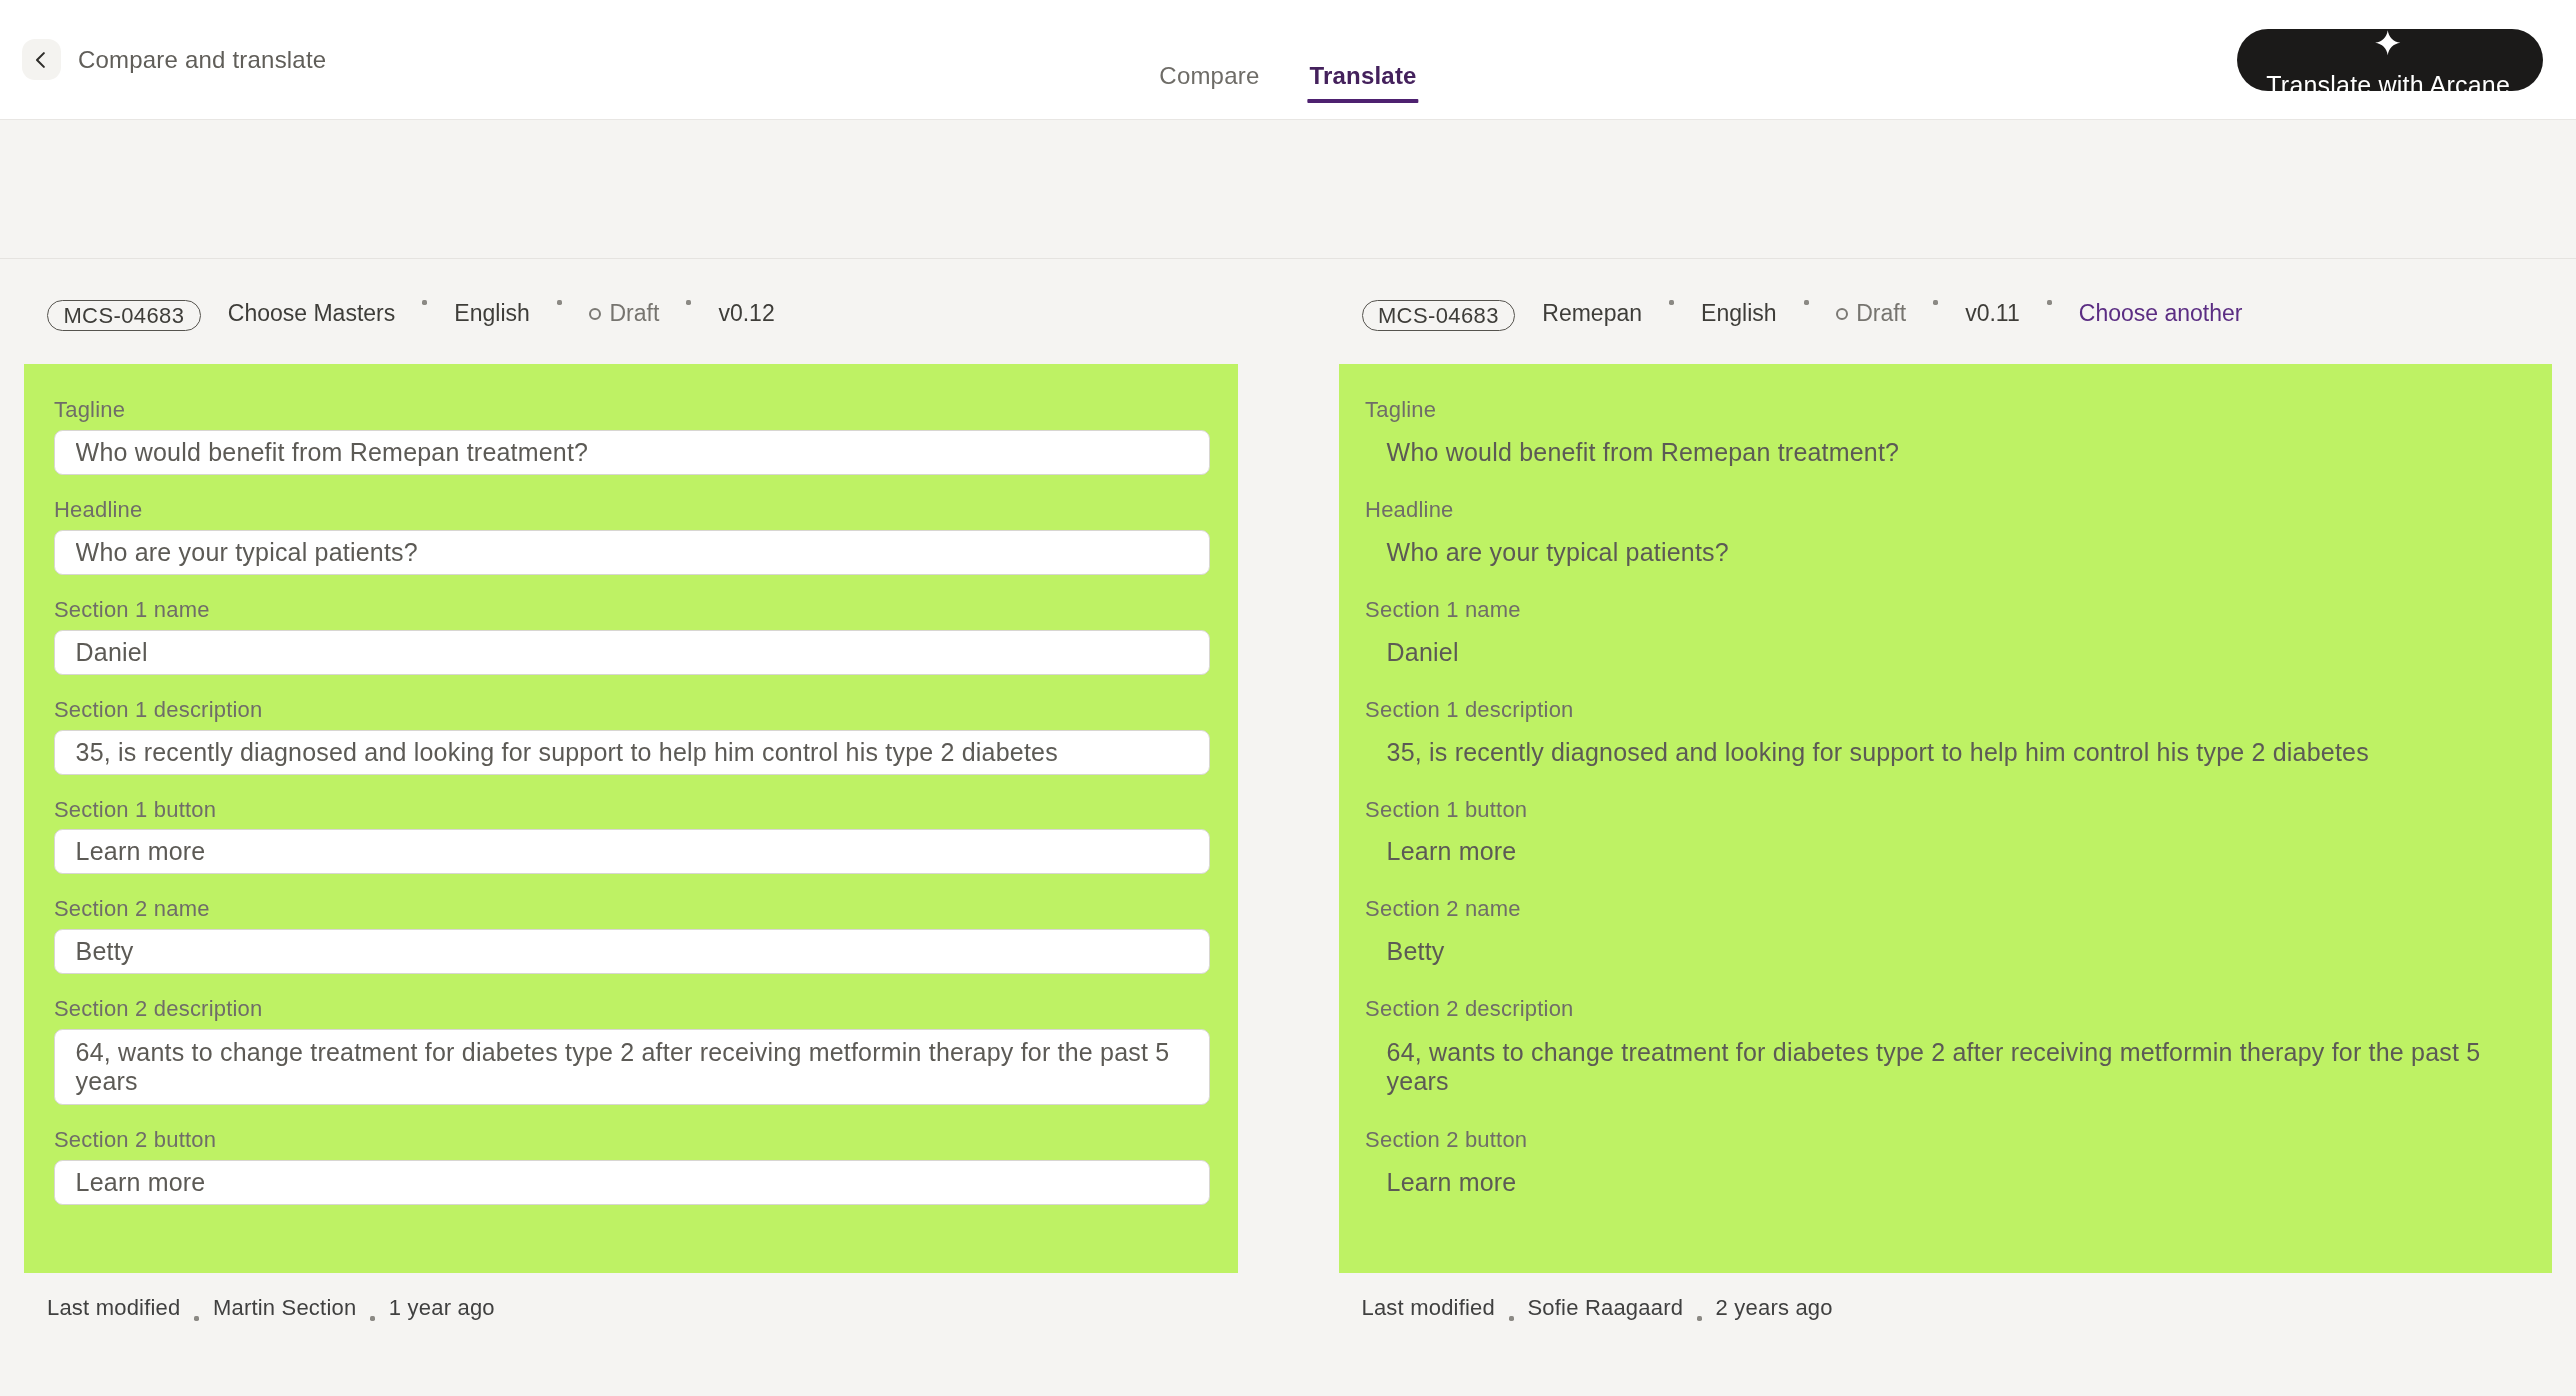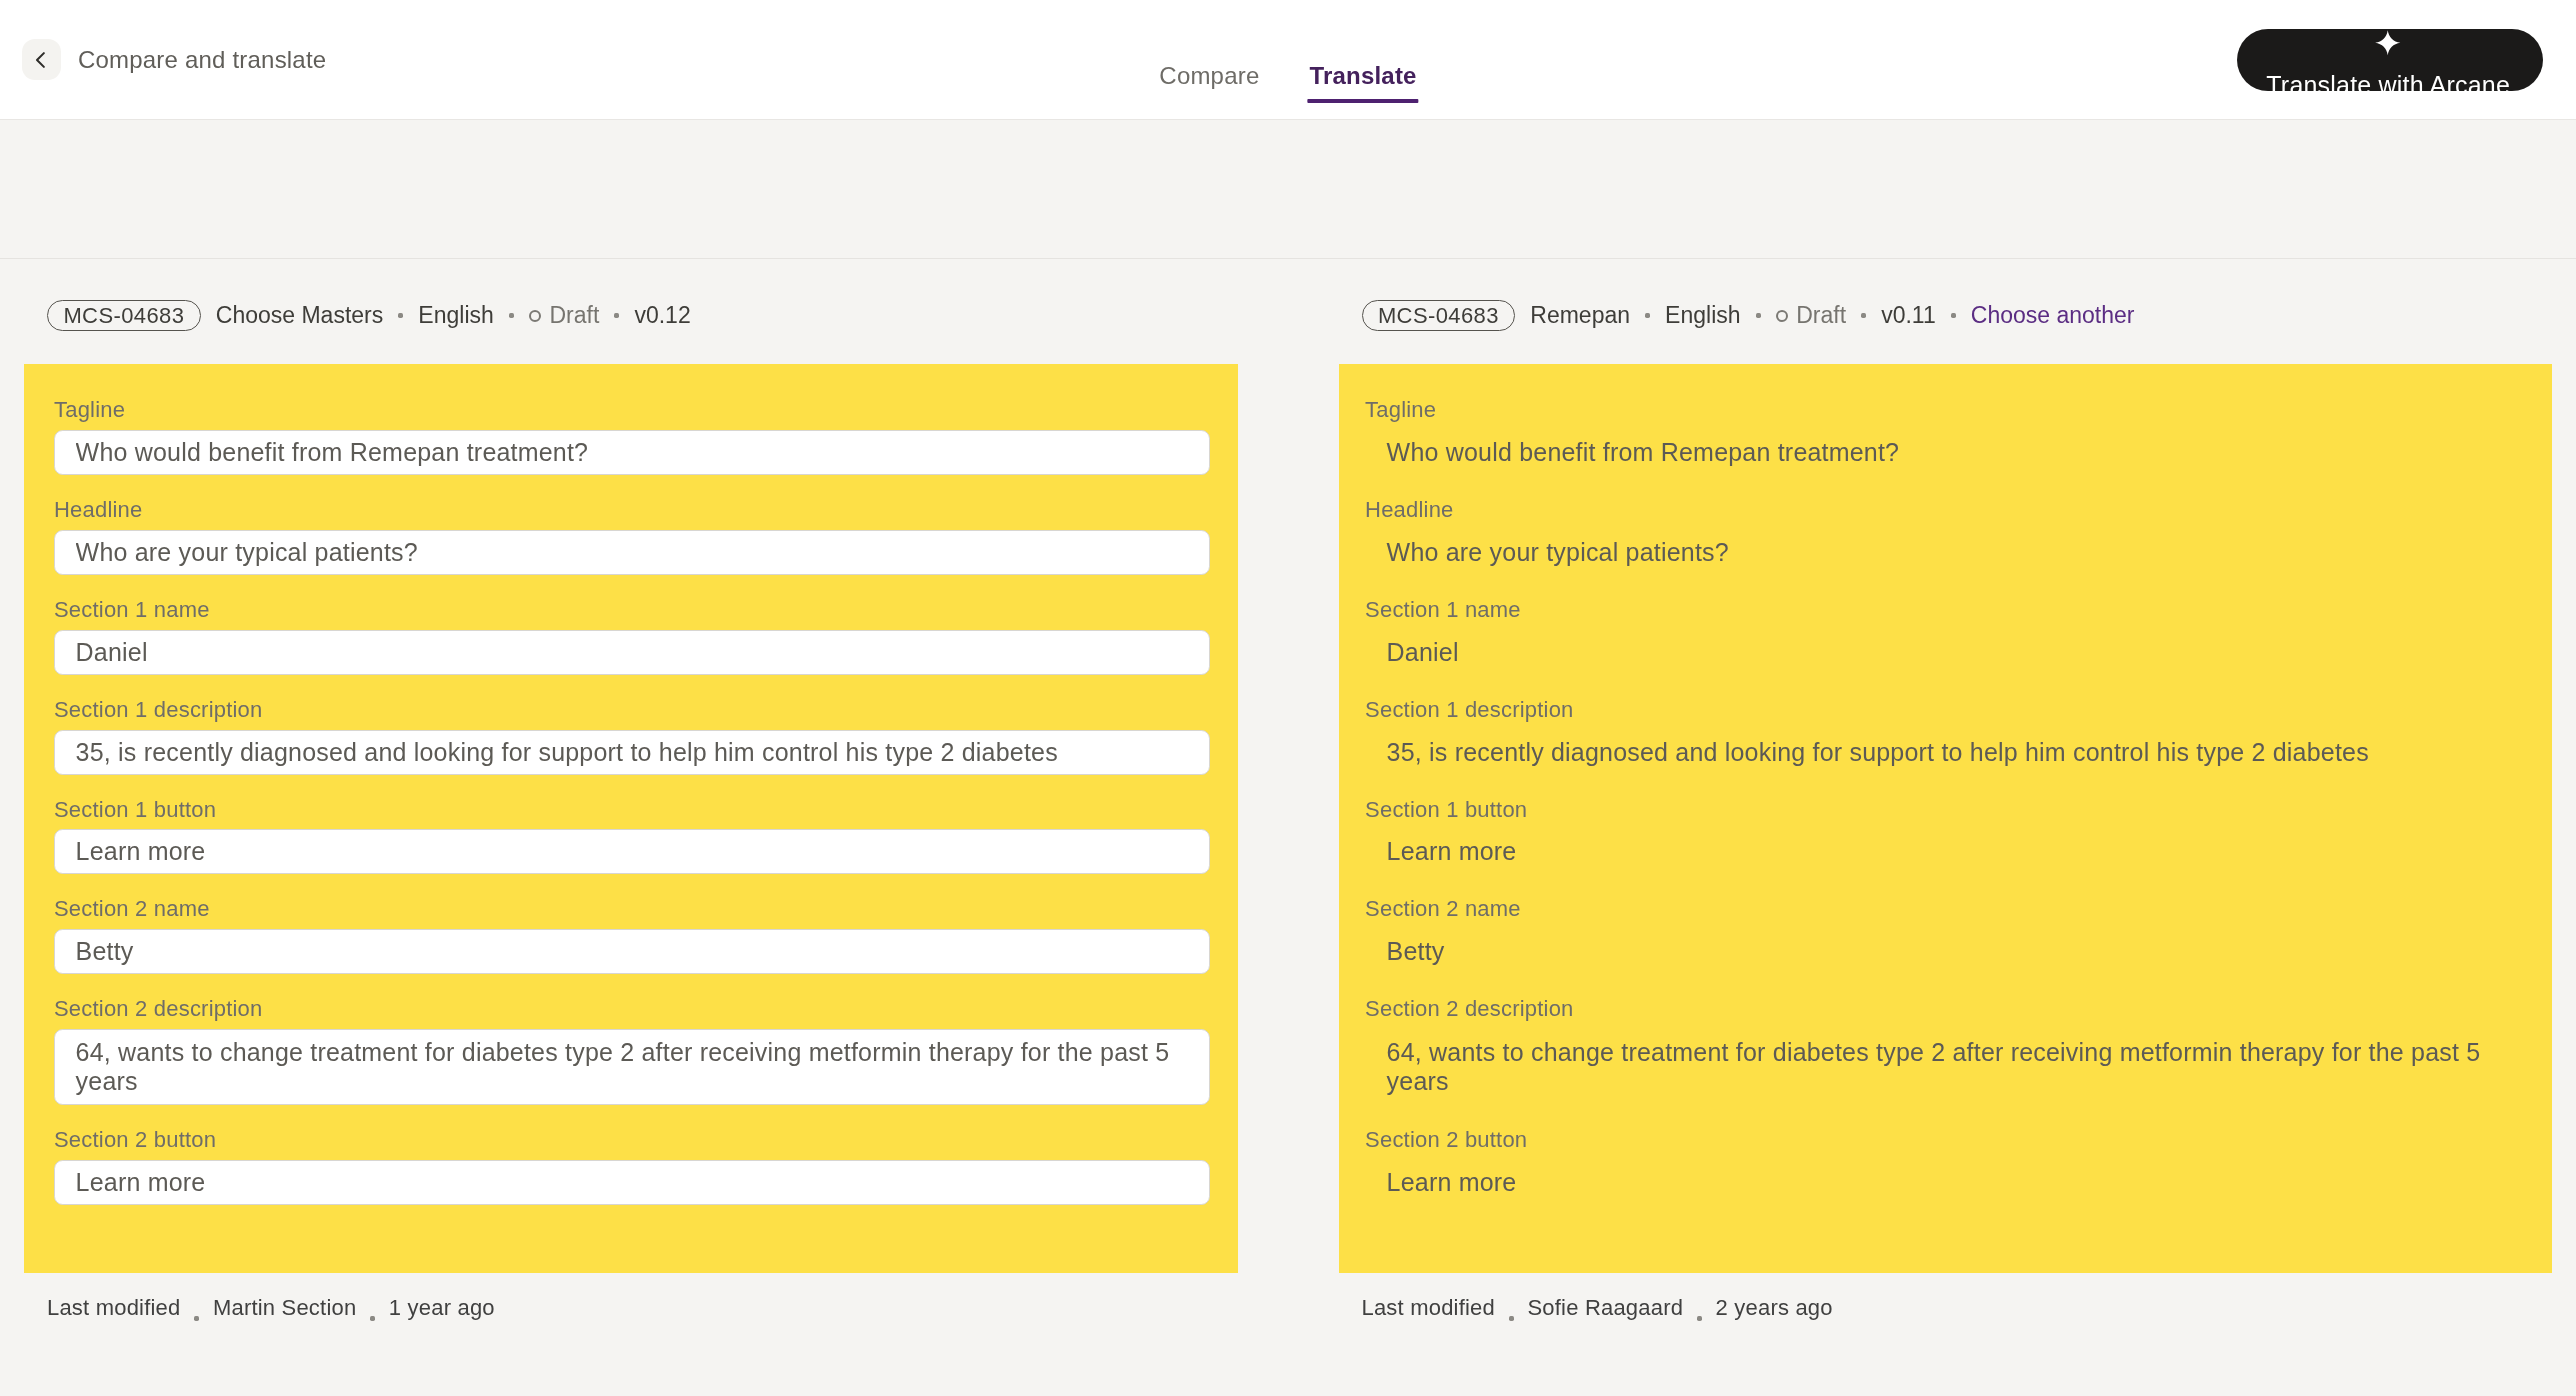--- a/index.html
+++ b/index.html
@@ -90,22 +90,22 @@
 
   
   .content {
     padding: 41px 24px 0 24px;
     display: flex;
     gap: 101px;
   }
   .column { flex: 1 1 0; min-width: 0; }
 
   .meta-row {
-    display: flex; align-items: center;
-    gap: 15px;
+    display: flex; align-items: flex-start;
+    gap: 27px;
     height: 31px;
     margin: 0 0 33px 23px;
     font-size: 23px;
     color: #3E3D39;
     white-space: nowrap;
   }
   .doc-badge {
     display: inline-flex; align-items: center;
     height: 31px;
     padding: 0 15.4px;
@@ -135,21 +135,21 @@
   .choose-link {
     background: none; border: none; cursor: pointer;
     font-family: inherit;
     font-size: 23px;
     font-weight: 500;
     color: #5B2D83;
     padding: 0;
   }
 
   .card {
-    background: #fde047;
+    background: #bef264;
     height: 909px;
     padding: 33px 28px 0 30px;
     overflow: hidden;
   }
   .card--readonly { padding-left: 26.6px; }
 
   .field-group { margin-bottom: 22px; }
   .field-label {
     font-size: 22px;
     line-height: 26px;

